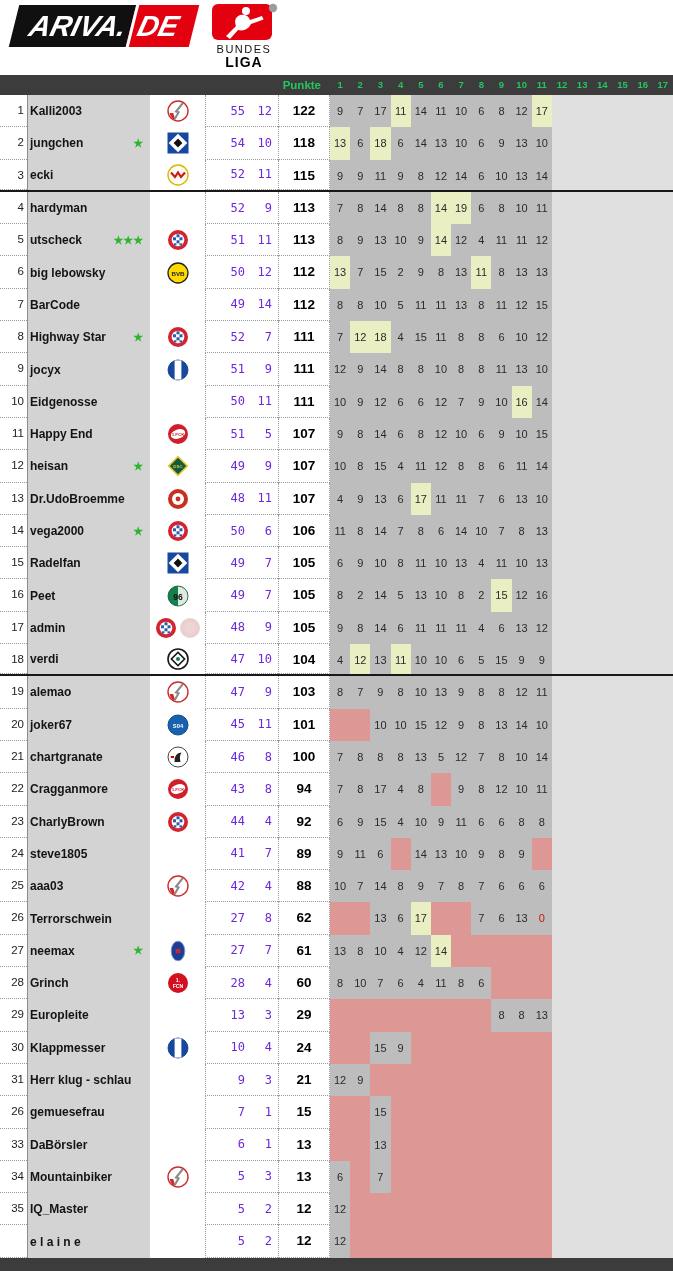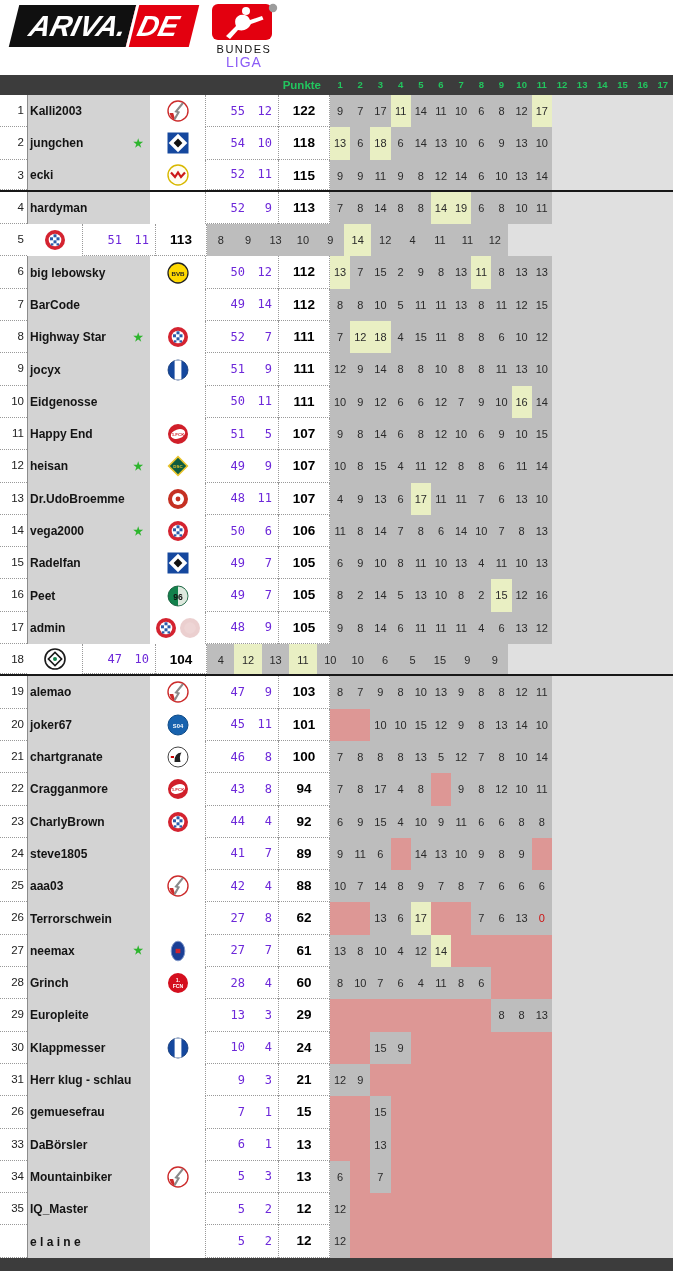--- a/index.html
+++ b/index.html
@@ -9,21 +9,21 @@
   
   .logo-bar { height:75px; position:relative; }
   .ariva-logo { position:absolute; left:14px; top:5px; display:flex; transform:skewX(-14deg);
                 font-style:italic; font-weight:bold; font-size:29px; line-height:40px; }
   .ariva-black { background:#101010; color:#fff; padding:1px 5px 1px 16px; }
   .ariva-red   { background:#e3000f; color:#fff; padding:1px 16px 1px 4px; border-left:3px solid #fff; }
 
   .bundesliga-logo { position:absolute; left:202px; top:1px; width:84px; text-align:center; }
   .bl-badge { display:block; margin:0 auto; }
   .bl-line1 { font-size:11px; letter-spacing:1.5px; color:#111; line-height:12px; }
-  .bl-line2 { font-size:14px; font-weight:normal; color:#8b5cf6; line-height:14px; letter-spacing:1px; }
+  .bl-line2 { font-size:14px; font-weight:bold; color:#000000; line-height:14px; letter-spacing:1px; }
 
   
   .table-header { height:20px; background:#3c3c3c; display:flex; color:#22c55e; }
   .punkte-label { width:330px; box-sizing:border-box; text-align:right; padding-right:9px;
                   font-weight:bold; font-size:11.5px; line-height:20px; }
   .md-headers { width:343px; display:flex; }
   .md-h { flex:1; text-align:center; font-size:9.5px; font-weight:bold; line-height:20px; }
 
   
   .row { display:flex; height:32.306px; box-sizing:border-box; background:#fff; }
@@ -246,20 +246,24 @@
           <div class="md-cell future"></div>
           <div class="md-cell future"></div>
           <div class="md-cell future"></div>
           <div class="md-cell future"></div>
           <div class="md-cell future"></div>
           <div class="md-cell future"></div>
         </div>
       </div>
       <div class="row">
         <div class="c-rank">5</div>
+        <div class="c-name">
+          <span class="pname">utscheck</span>
+          <span class="stars">★★★</span>
+        </div>
         <div class="c-logo">
           <span class="club">
             <svg width="22" height="22" viewBox="0 0 22 22">
               <circle cx="11" cy="11" r="10" fill="#d42330"></circle>
               <circle cx="11" cy="11" r="6.3" fill="#fff"></circle>
               <g fill="#2a5caa">
                 <rect x="9.5" y="5.3" width="3" height="3"></rect>
                 <rect x="6" y="8.3" width="3" height="3"></rect>
                 <rect x="12.5" y="8.3" width="3" height="3"></rect>
                 <rect x="9.5" y="11.3" width="3" height="3"></rect>
@@ -777,20 +781,24 @@
           <div class="md-cell future"></div>
           <div class="md-cell future"></div>
           <div class="md-cell future"></div>
           <div class="md-cell future"></div>
           <div class="md-cell future"></div>
           <div class="md-cell future"></div>
         </div>
       </div>
       <div class="row sep">
         <div class="c-rank">18</div>
+        <div class="c-name">
+          <span class="pname">verdi</span>
+          <span class="stars"></span>
+        </div>
         <div class="c-logo">
           <span class="club">
             <svg width="22" height="22" viewBox="0 0 22 22">
               <circle cx="11" cy="11" r="10" fill="#fff" stroke="#1a1a1a" stroke-width="1.6"></circle>
               <rect x="6.3" y="6.3" width="9.4" height="9.4" transform="rotate(45 11 11)" fill="none" stroke="#1a1a1a" stroke-width="1.6"></rect>
               <circle cx="11" cy="11" r="2" fill="#13814c"></circle>
             </svg>
           </span>
         </div>
         <div class="c-stats">

